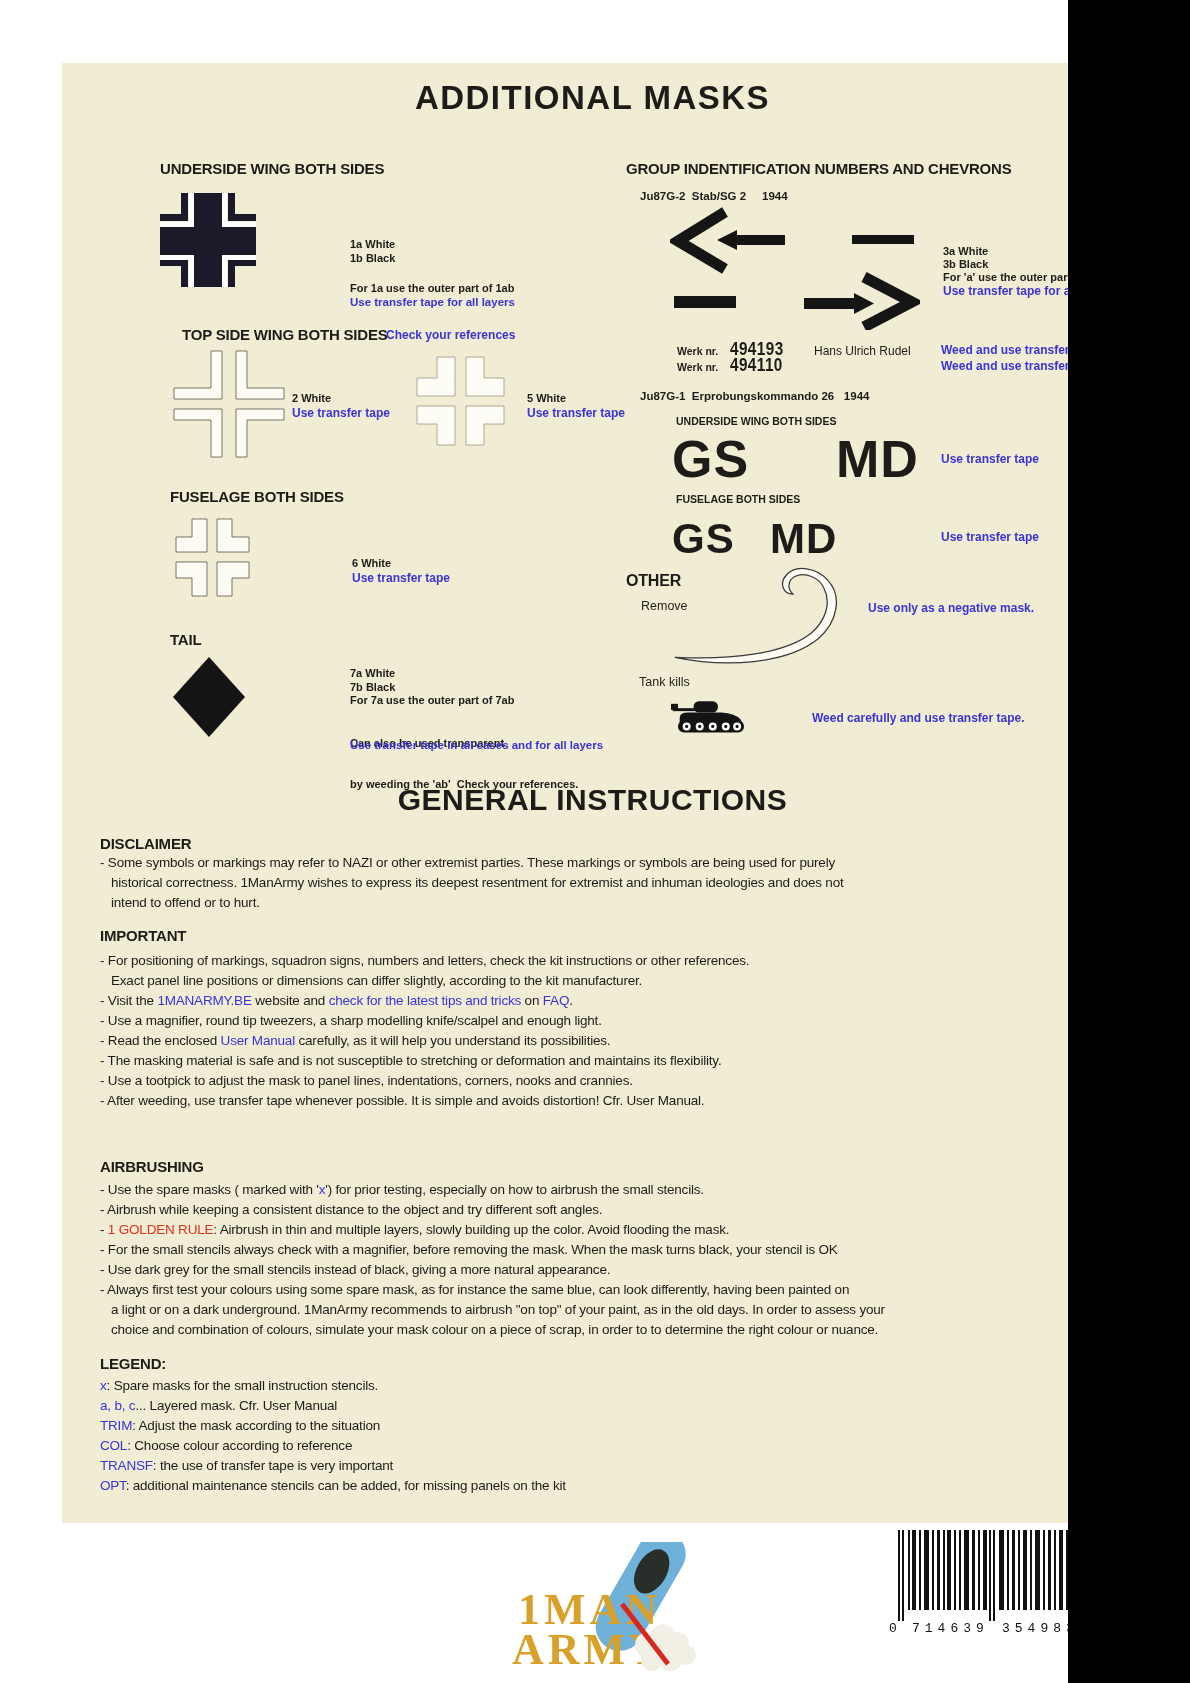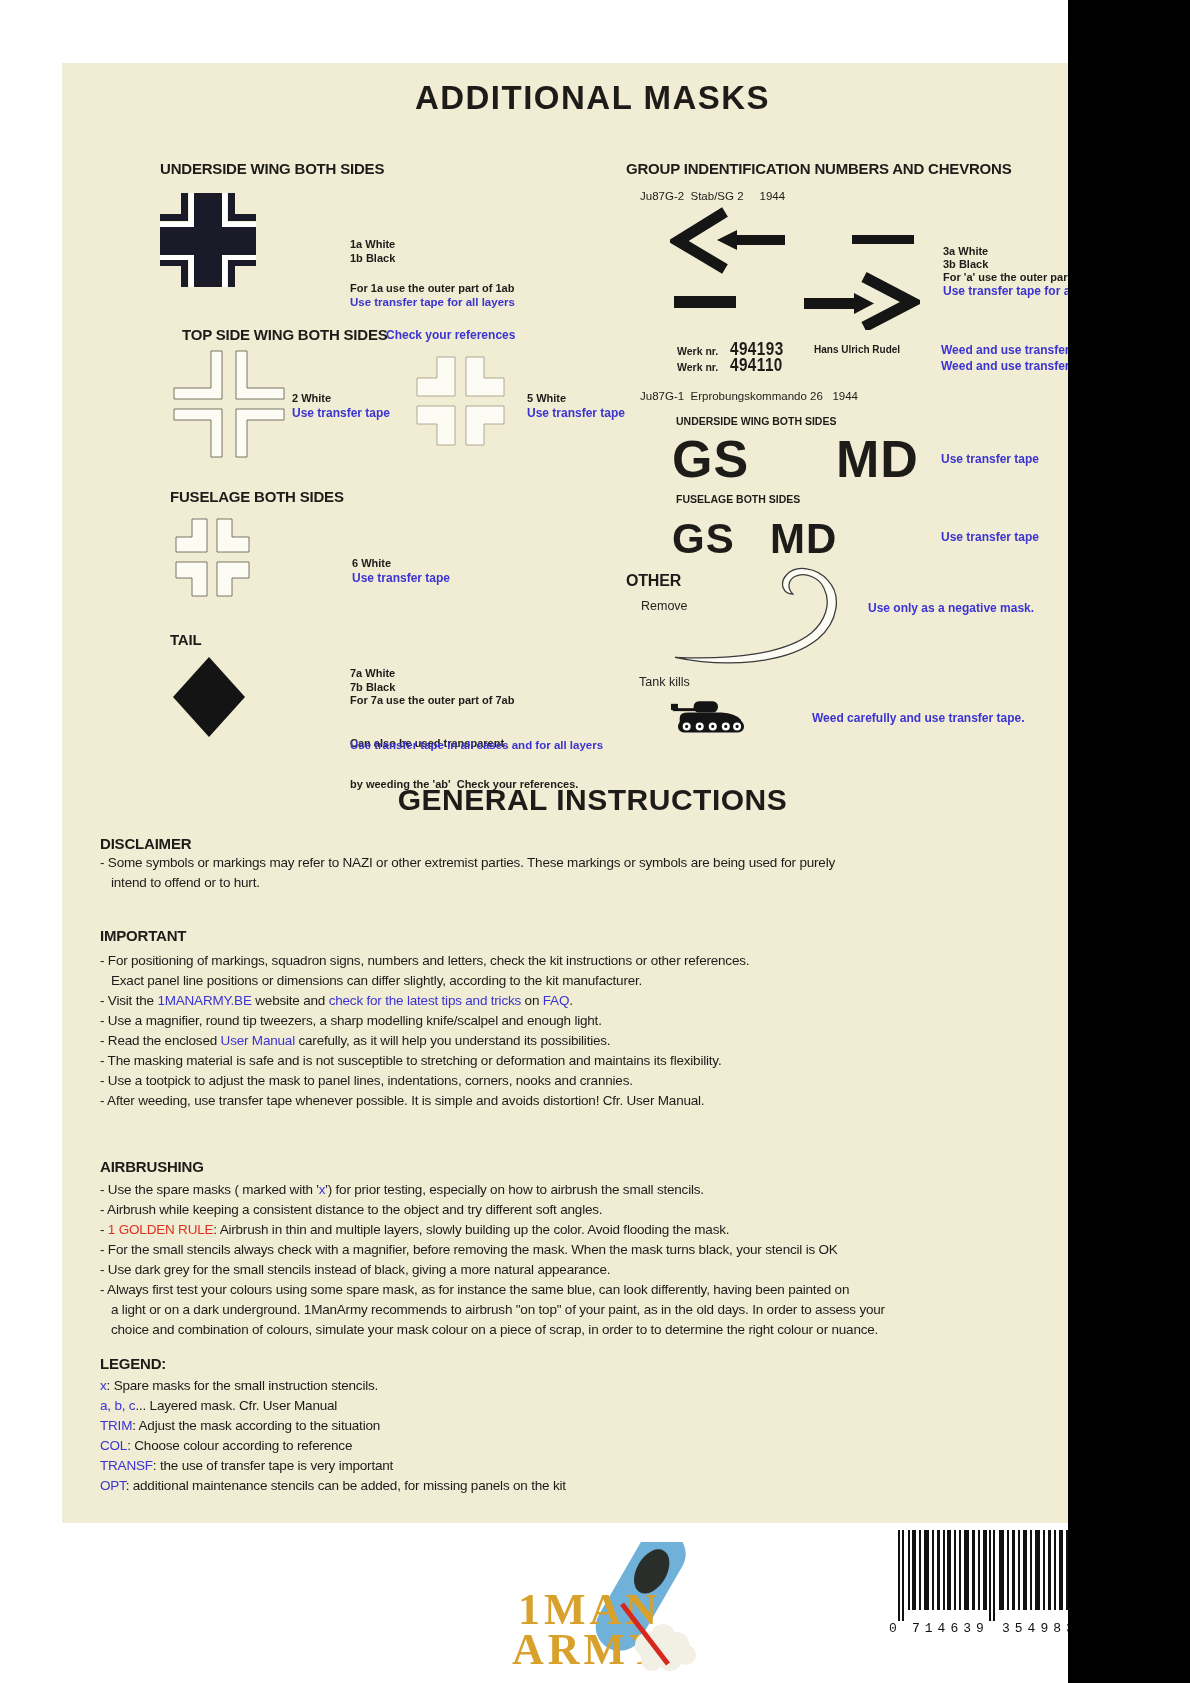--- a/index.html
+++ b/index.html
@@ -6,37 +6,37 @@
   #canvas{position:relative;width:1068px;height:1683px;background:#ffffff;overflow:hidden;
           font-family:"Liberation Sans",sans-serif;color:#1d1c19;}
   .page{position:absolute;left:62px;top:63px;width:1061px;height:1460px;background:#f1ecd4;}
   .abs{position:absolute;}
   .pre{white-space:pre;}
   .h1{font-weight:bold;font-size:33px;letter-spacing:1.5px;color:#1d1c19;text-align:center;width:100%;}
   .h2{font-weight:bold;font-size:30px;letter-spacing:.5px;text-align:center;width:100%;}
   .sec-h{font-weight:bold;font-size:15px;letter-spacing:-.2px;}
   .sec-h16{font-weight:bold;font-size:16px;letter-spacing:-.2px;}
   .small-h{font-weight:bold;font-size:10.5px;letter-spacing:0;}
-  .sub{font-weight:normal;font-size:11.5px;}
+  .sub{font-weight:bold;font-size:11.5px;}
   .lbl{font-weight:bold;font-size:11px;line-height:13.5px;}
   .lbl125{font-size:12.5px;color:#26251f;}
   .blue{color:#3b34d2;}
   .red{color:#e0301e;}
   .ul{text-decoration:underline;text-underline-offset:2px;}
   .bnote{font-weight:bold;font-size:12px;color:#3b34d2;}
   .bnote11{font-weight:bold;font-size:11.5px;color:#3b34d2;}
   .tline{white-space:pre;font-size:13.5px;line-height:20px;letter-spacing:-.2px;}
   .tline .blue{color:#3b34d2;}
   .indent{padding-left:11px;}
   .leg .tline{line-height:20px;}
   .code-lg{font-weight:bold;font-size:52px;letter-spacing:1px;line-height:1;}
   .code-md{font-weight:bold;font-size:42px;letter-spacing:1px;line-height:1;}
   .wlabel{font-weight:bold;font-size:10.5px;}
   .wnum{font-weight:bold;font-size:18px;display:inline-block;transform:scaleX(.85);transform-origin:left;letter-spacing:.5px;}
-  .wname{font-weight:bold;font-size:10px;padding-left:21px;}
+  .wname{font-weight:normal;font-size:12px;padding-left:21px;}
   svg{display:block;}
 </style>
 </head>
 <body>
 
 <div id="canvas">
   <div class="page">
 
     <div class="abs h1" style="top:16px;left:0;">ADDITIONAL MASKS</div>
 
@@ -216,20 +216,21 @@
         </g>
       </svg>
     </div>
     <div class="abs bnote" style="left:750px;top:648px;">Weed carefully and use transfer tape.</div>
 
     <div class="abs h2" style="top:720px;left:0;">GENERAL INSTRUCTIONS</div>
 
     <div class="abs sec-h" style="left:38px;top:772px;">DISCLAIMER</div>
     <div class="abs" style="left:38px;top:790px;">
         <div class="tline"><span>- Some symbols or markings may refer to NAZI or other extremist parties. These markings or symbols are being used for purely</span></div>
+        <div class="tline indent"><span>historical correctness. 1ManArmy wishes to express its deepest resentment for extremist and inhuman ideologies and does not</span></div>
         <div class="tline indent"><span>intend to offend or to hurt.</span></div>
       </div>
 
     <div class="abs sec-h" style="left:38px;top:864px;">IMPORTANT</div>
     <div class="abs" style="left:38px;top:888px;">
         <div class="tline"><span>- For positioning of markings, squadron signs, numbers and letters, check the kit instructions or other references.</span></div>
         <div class="tline indent"><span>Exact panel line positions or dimensions can differ slightly, according to the kit manufacturer.</span></div>
         <div class="tline"><span>- Visit the </span><span class="blue">1MANARMY.BE</span><span> website and </span><span class="blue">check for the latest tips and tricks</span><span> on </span><span class="blue">FAQ</span><span>.</span></div>
         <div class="tline"><span>- Use a magnifier, round tip tweezers, a sharp modelling knife/scalpel and enough light.</span></div>
         <div class="tline"><span>- Read the enclosed </span><span class="blue">User Manual</span><span> carefully, as it will help you understand its possibilities.</span></div>

